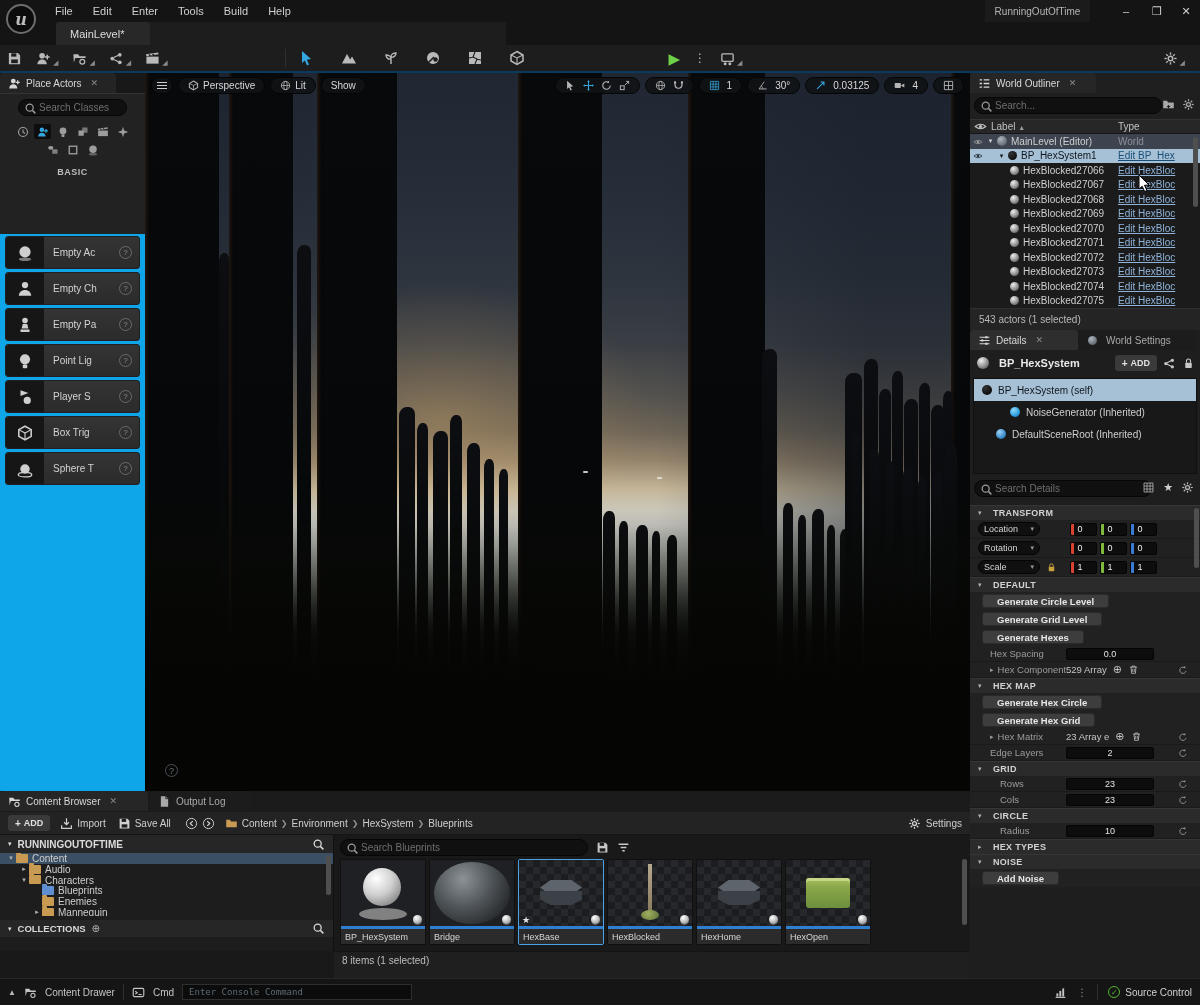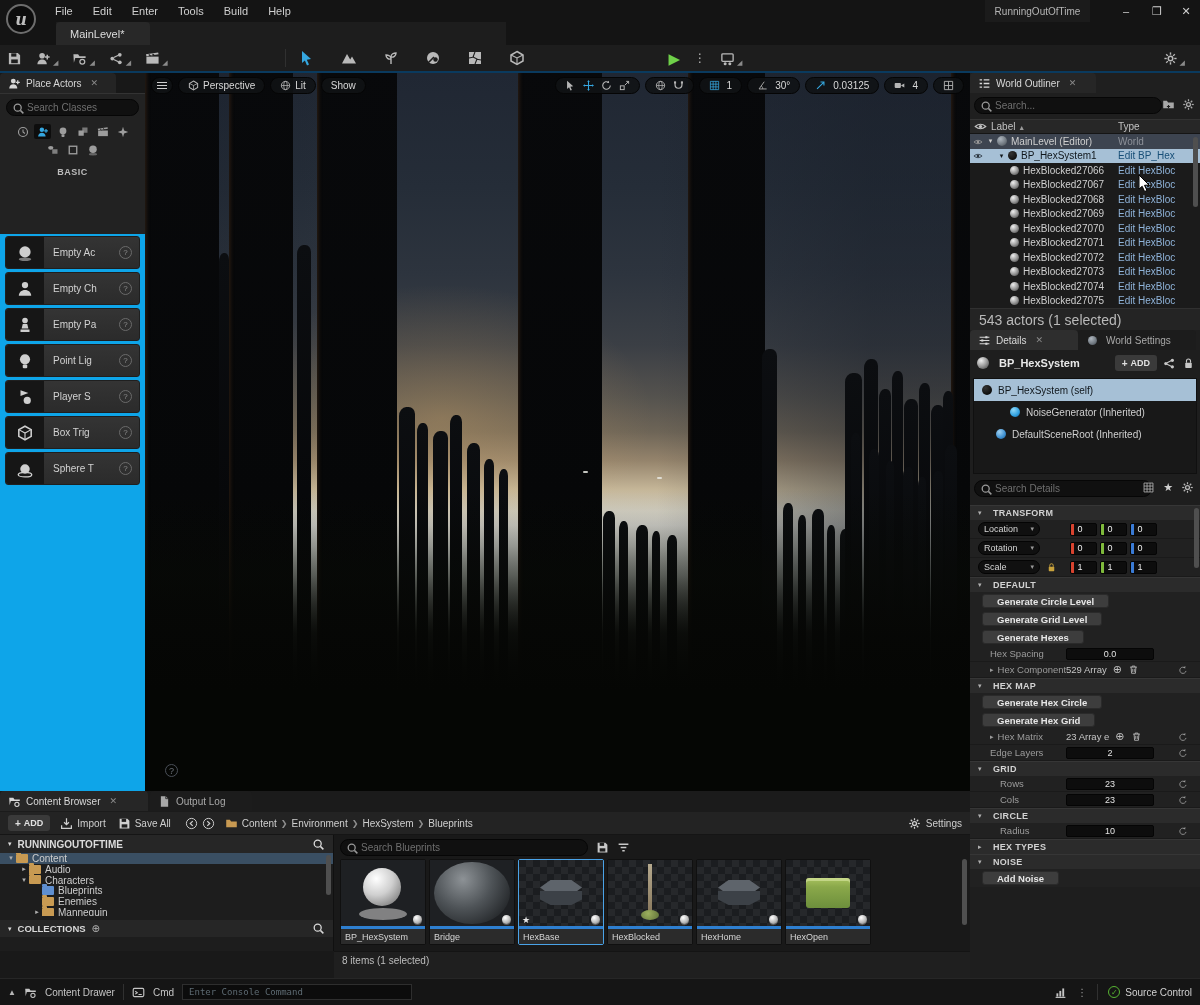--- a/index.html
+++ b/index.html
@@ -66,27 +66,27 @@
   
   #outliner{left:970px;top:73px;width:230px;height:257px;background:#1f1f1f}
   .panel-tab{position:absolute;left:0;top:0;height:20px;background:#262626;border-radius:4px 4px 0 0;display:flex;align-items:center;gap:5px;padding:0 8px;font-size:10px;color:#d8d8d8}
   .tab-x{color:#8a8a8a;font-size:9px;margin-left:4px}
   #outliner-search{position:absolute;left:4px;top:24px;width:188px}
   #outl-icons{position:absolute;right:5px;top:25px;display:flex;gap:7px;color:#a8a8a8}
   #outl-head{position:absolute;left:0;top:46px;width:100%;height:15px;background:#272727;border-top:1px solid #333;border-bottom:1px solid #151515;display:flex;align-items:center;font-size:10px;color:#c2c2c2}
   #outl-rows{position:absolute;left:0;top:61px;width:100%;height:174px;overflow:hidden;background:#1b1b1b}
   .o-row{height:14.5px;display:flex;align-items:center;font-size:10px;color:#cfcfcf;position:relative}
   .o-row .typecell{position:absolute;left:148px;width:76px;overflow:hidden;white-space:nowrap}
-  .o-link{color:#8fb3d9;}
+  .o-link{color:#8fb3d9;text-decoration:underline}
   .o-row.sel{background:#a6c0d6;color:#10161b}
   .o-row.sel .o-link{color:#174e77}
   .o-row .exp{width:9px;font-size:7px;color:inherit;text-align:center}
   .o-dot{width:9px;height:9px;border-radius:50%;background:radial-gradient(circle at 35% 30%,#eee,#9a9a9a 50%,#4c4c4c 90%);margin:0 4px 0 2px;flex:none}
   .o-globe{width:10px;height:10px;border-radius:50%;background:radial-gradient(circle at 35% 30%,#aeb6be,#6f777f 60%,#3a4046);margin:0 4px 0 2px;flex:none}
-  #outl-foot{position:absolute;left:0;bottom:0;width:100%;height:22px;background:#242424;border-top:1px solid #303030;display:flex;align-items:center;padding-left:9px;font-size:14px;color:#b9b9b9}
+  #outl-foot{position:absolute;left:0;bottom:0;width:100%;height:22px;background:#242424;border-top:1px solid #303030;display:flex;align-items:center;padding-left:9px;font-size:10px;color:#b9b9b9}
   .vscroll{position:absolute;width:5px;border-radius:3px;background:#4f4f4f}
   
   #details{left:970px;top:330px;width:230px;height:648px;background:#1e1e1e}
   #det-tabs{position:absolute;left:0;top:0;width:100%;height:20px;display:flex}
   #det-header{position:absolute;left:0;top:21px;width:100%;height:24px;display:flex;align-items:center;padding:0 5px;gap:6px}
   #det-name{font-size:11px;font-weight:bold;color:#e8e8e8;flex:1}
   .hbtn{height:16px;border-radius:3px;background:#3a3a3a;display:flex;align-items:center;gap:3px;padding:0 7px;font-size:9px;font-weight:bold;color:#e0e0e0}
   #components{position:absolute;left:3px;top:48px;width:224px;height:96px;background:#181818;border:1px solid #101010}
   .comp-row{height:22px;display:flex;align-items:center;gap:6px;font-size:10px;color:#cfcfcf}
   .comp-row.sel{background:#a6c0d6;color:#10161b}
@@ -307,21 +307,21 @@
           <svg viewBox="0 0 16 16">
             <circle cx="6.5" cy="5" r="3" fill="currentColor"></circle>
             <path d="M1.5 14c0-3 2.3-5 5-5s5 2 5 5z" fill="currentColor"></path>
             <path d="M12 4v5M9.5 6.5h5" stroke="currentColor" stroke-width="1.6"></path>
           </svg>
         </span>
       <span>Place Actors</span>
       <span class="tab-x">✕</span>
     </div>
     <div id="place-body">
-      <div style="padding:5px 6px 0">
+      <div style="padding:5px 18px 0">
         <div class="searchbox">
           <span class="ic" id="pa-search-icon">
               <svg viewBox="0 0 16 16">
                 <circle cx="7" cy="7" r="4.3" fill="none" stroke="currentColor" stroke-width="1.6"></circle>
                 <line x1="10.3" y1="10.3" x2="14" y2="14" stroke="currentColor" stroke-width="1.8"></line>
               </svg>
             </span>
           <input placeholder="Search Classes" style="">
         </div>
       </div>

